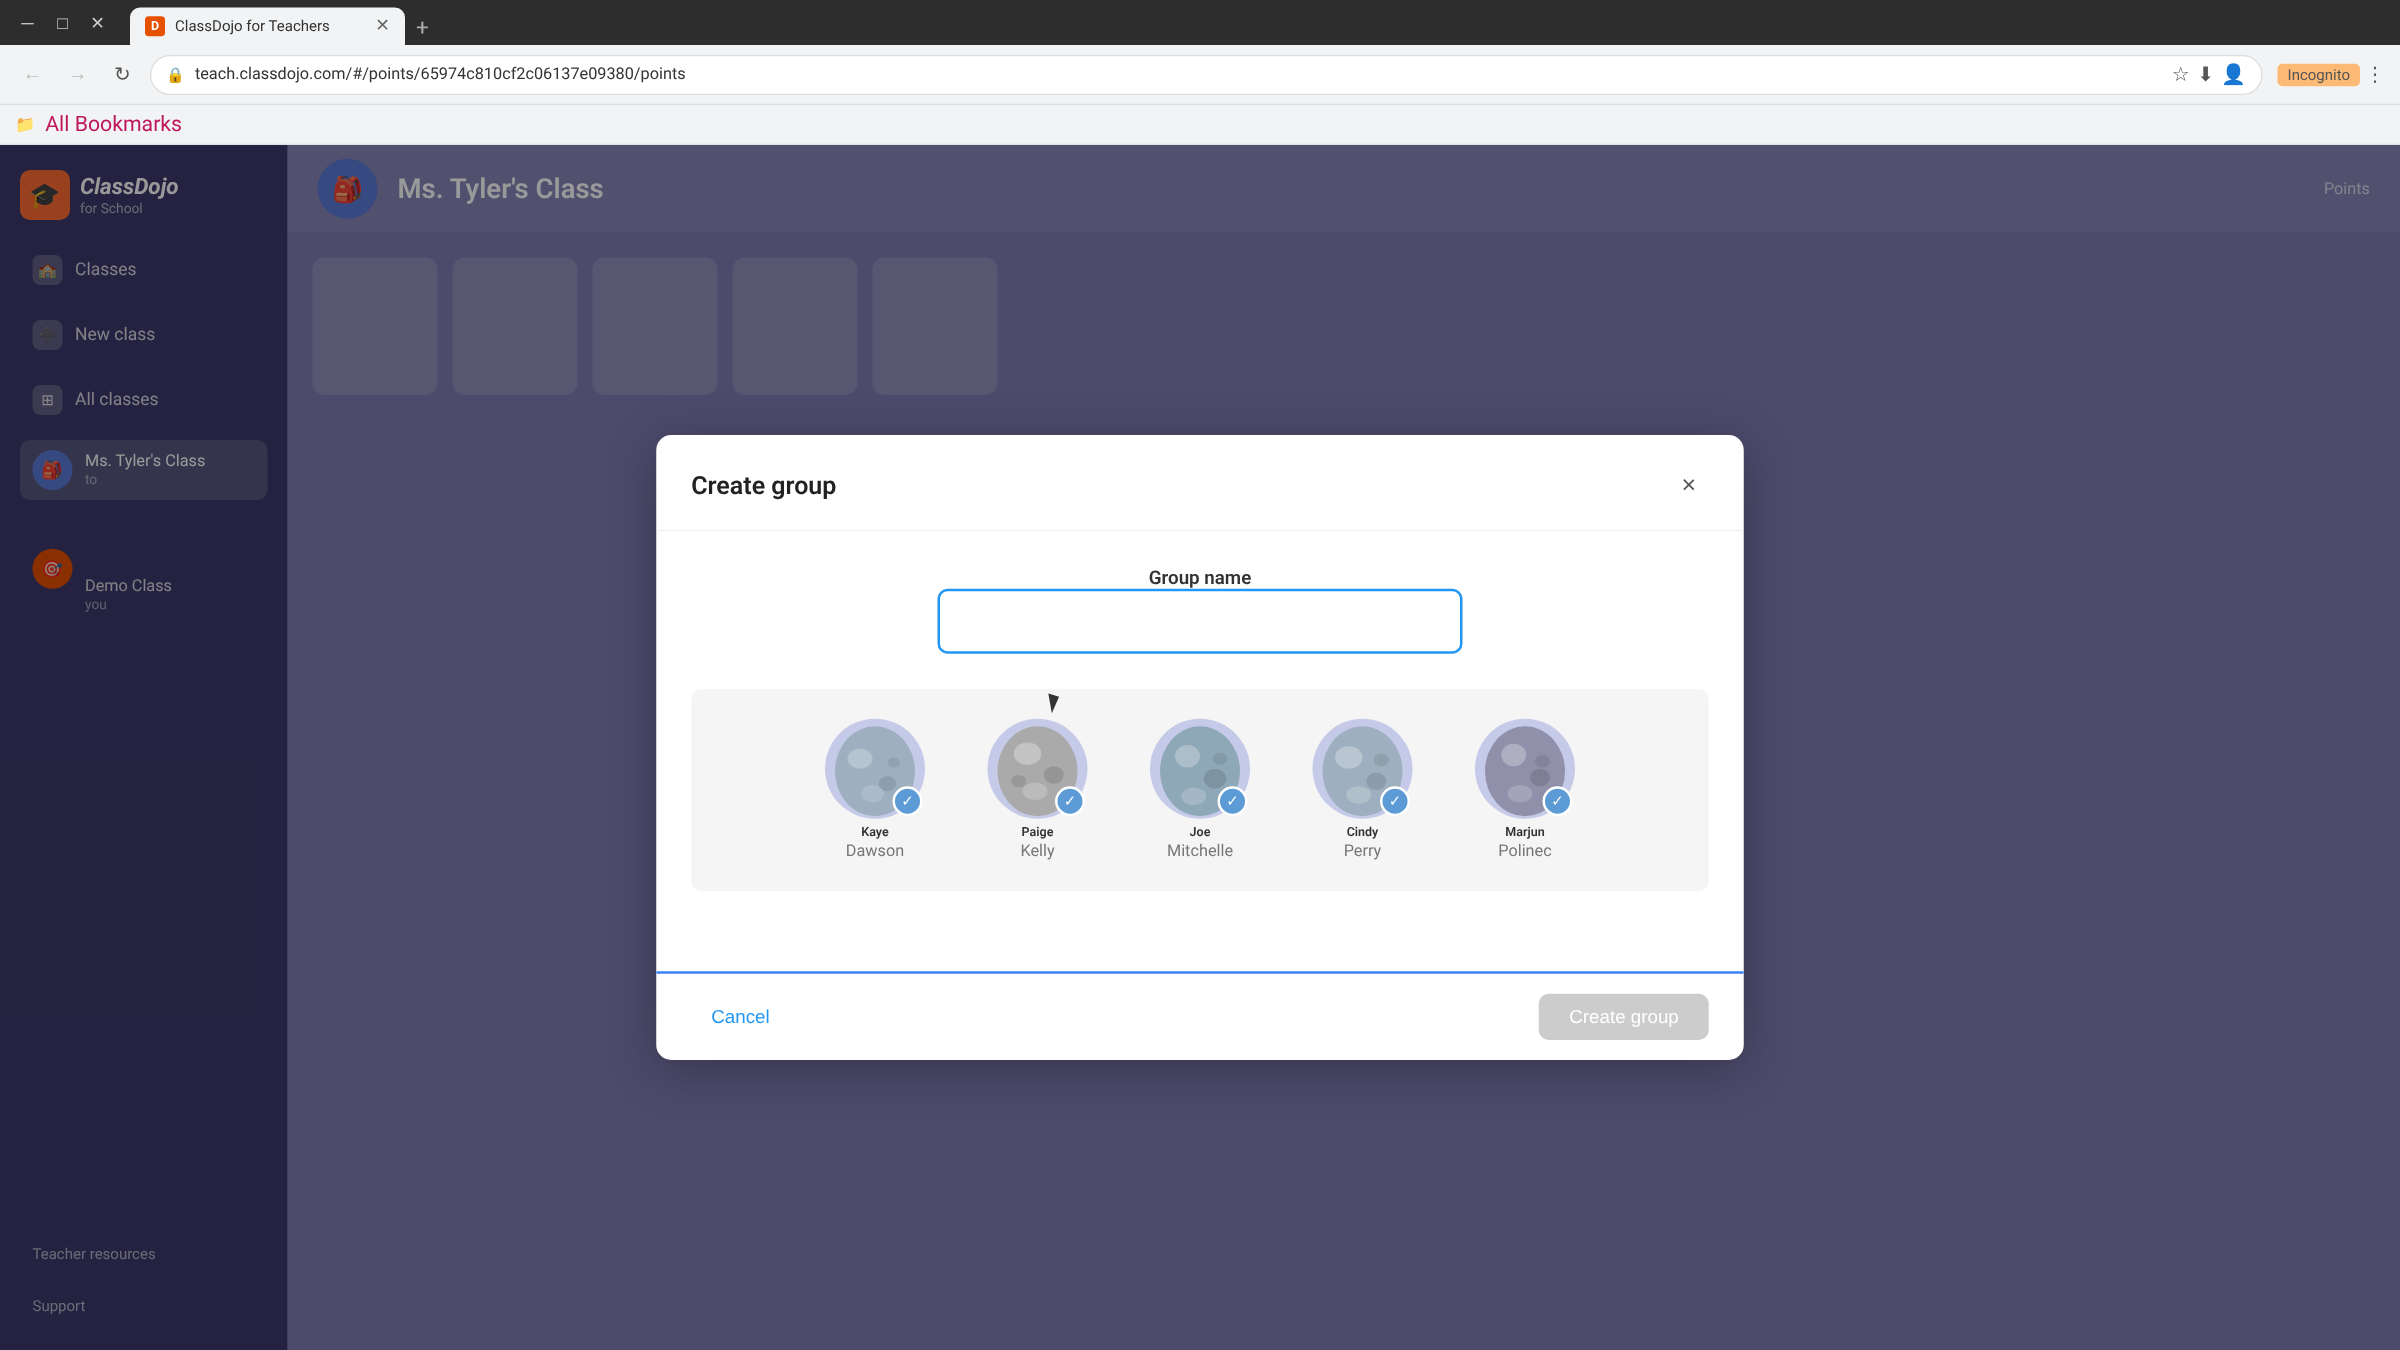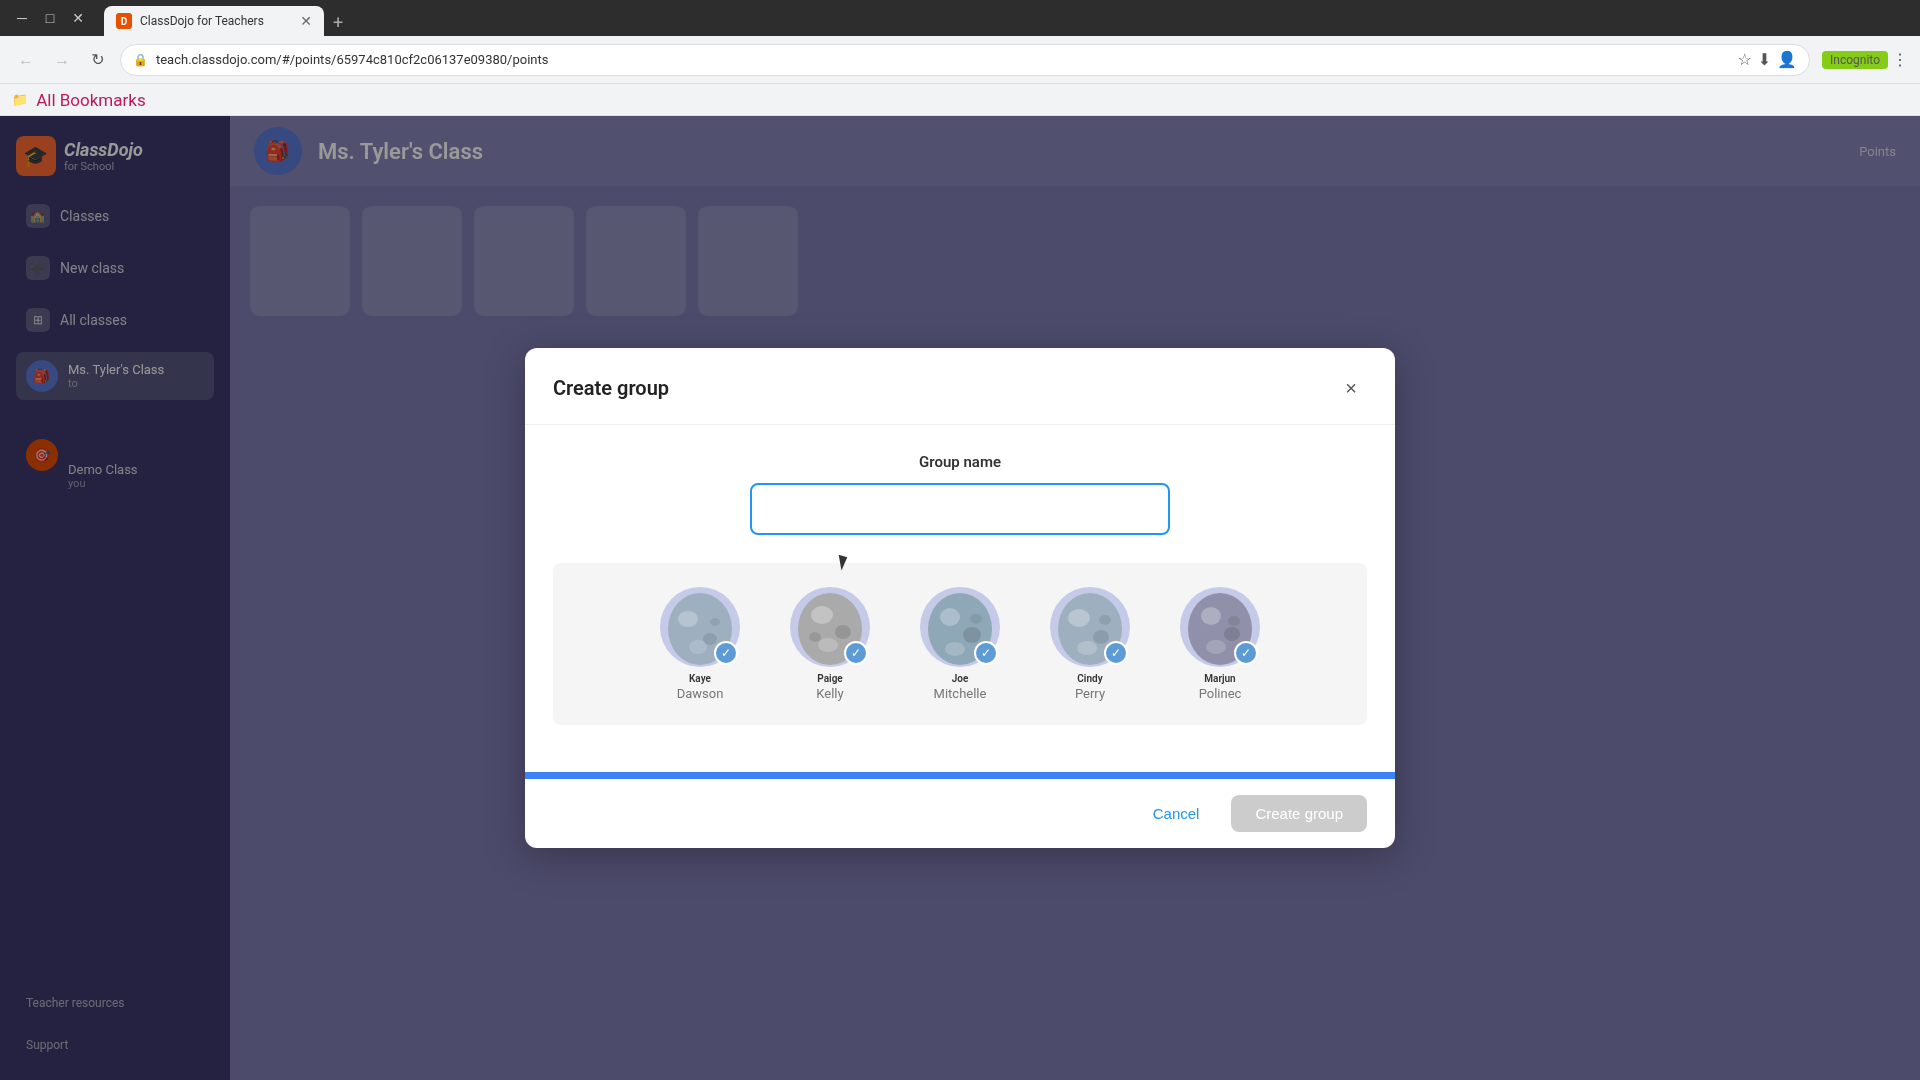--- a/index.html
+++ b/index.html
@@ -182,21 +182,21 @@
     .nav-extras {
       display: flex;
       align-items: center;
       gap: 4px;
       margin-left: 4px;
     }
 
     .incognito-badge {
       font-size: 12px;
       color: #555;
-      background: #84cc16;
+      background: #fdba74;
       border-radius: 4px;
       padding: 2px 8px;
     }
 
     
     .bookmarks-bar {
       background: #f1f3f4;
       height: 32px;
       display: flex;
       align-items: center;
@@ -409,21 +409,20 @@
 
     .modal-body {
       padding: 28px;
       flex: 1;
     }
 
     .group-name-label {
       font-size: 15px;
       font-weight: 600;
       color: #333;
-      margin-bottom: 12px;
       text-align: center;
     }
 
     .group-name-input {
       width: 100%;
       max-width: 420px;
       display: block;
       margin: 0 auto 28px;
       height: 52px;
       border: 2px solid #2196f3;
@@ -495,24 +494,24 @@
     .student-last-name {
       font-size: 13px;
       color: #777;
       text-align: center;
       margin-top: -4px;
     }
 
     .modal-footer {
       padding: 16px 28px;
       display: flex;
-      justify-content: flex-end;
+      justify-content: space-between;
       align-items: center;
       gap: 16px;
-      border-top: 7px solid #3b82f6;
+      border-top: 2px solid #3b82f6;
     }
 
     .btn-cancel {
       background: none;
       border: none;
       color: #2196f3;
       font-size: 15px;
       font-weight: 500;
       cursor: pointer;
       padding: 10px 16px;

